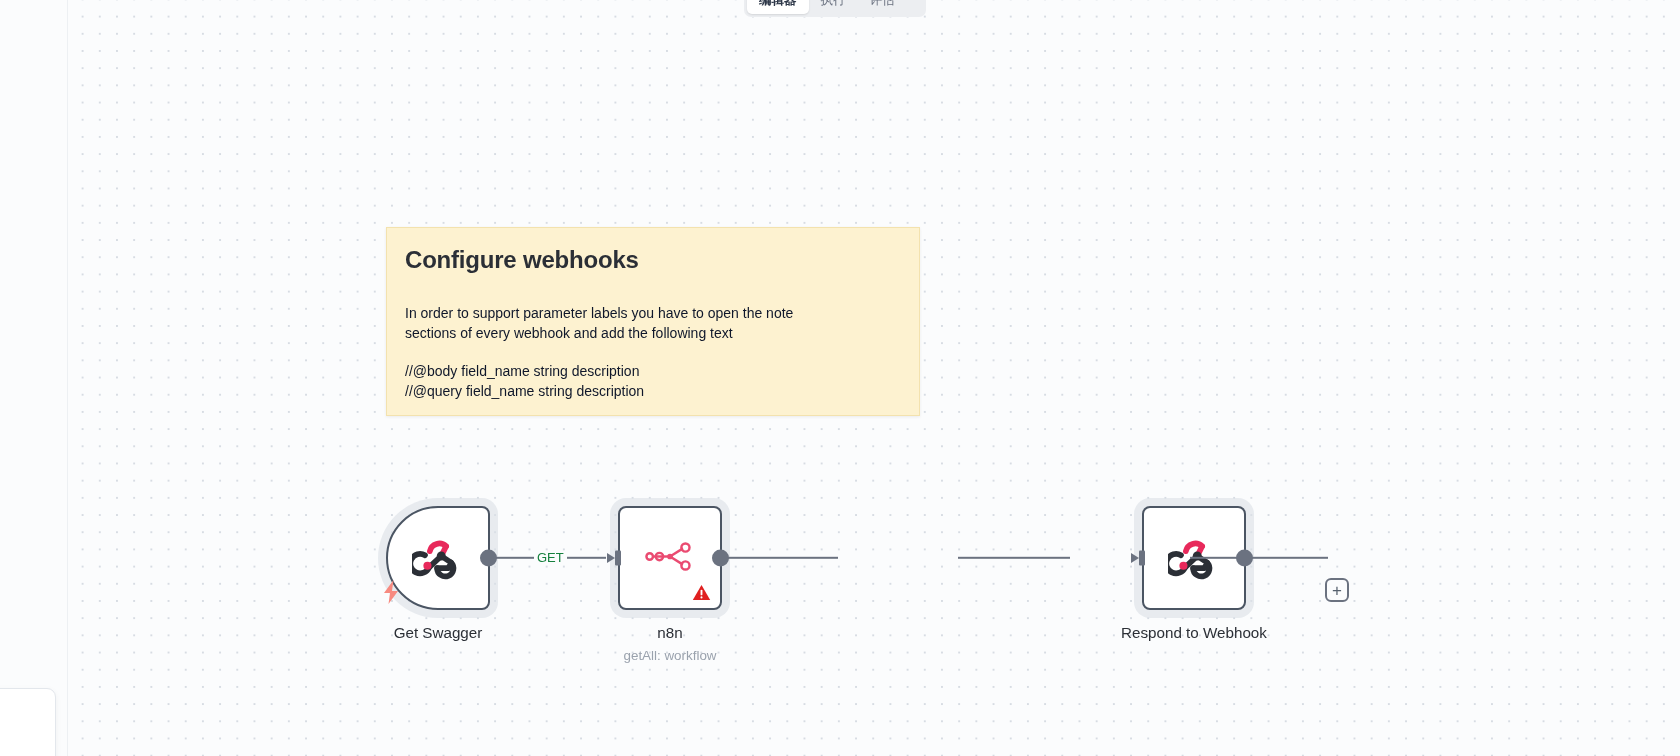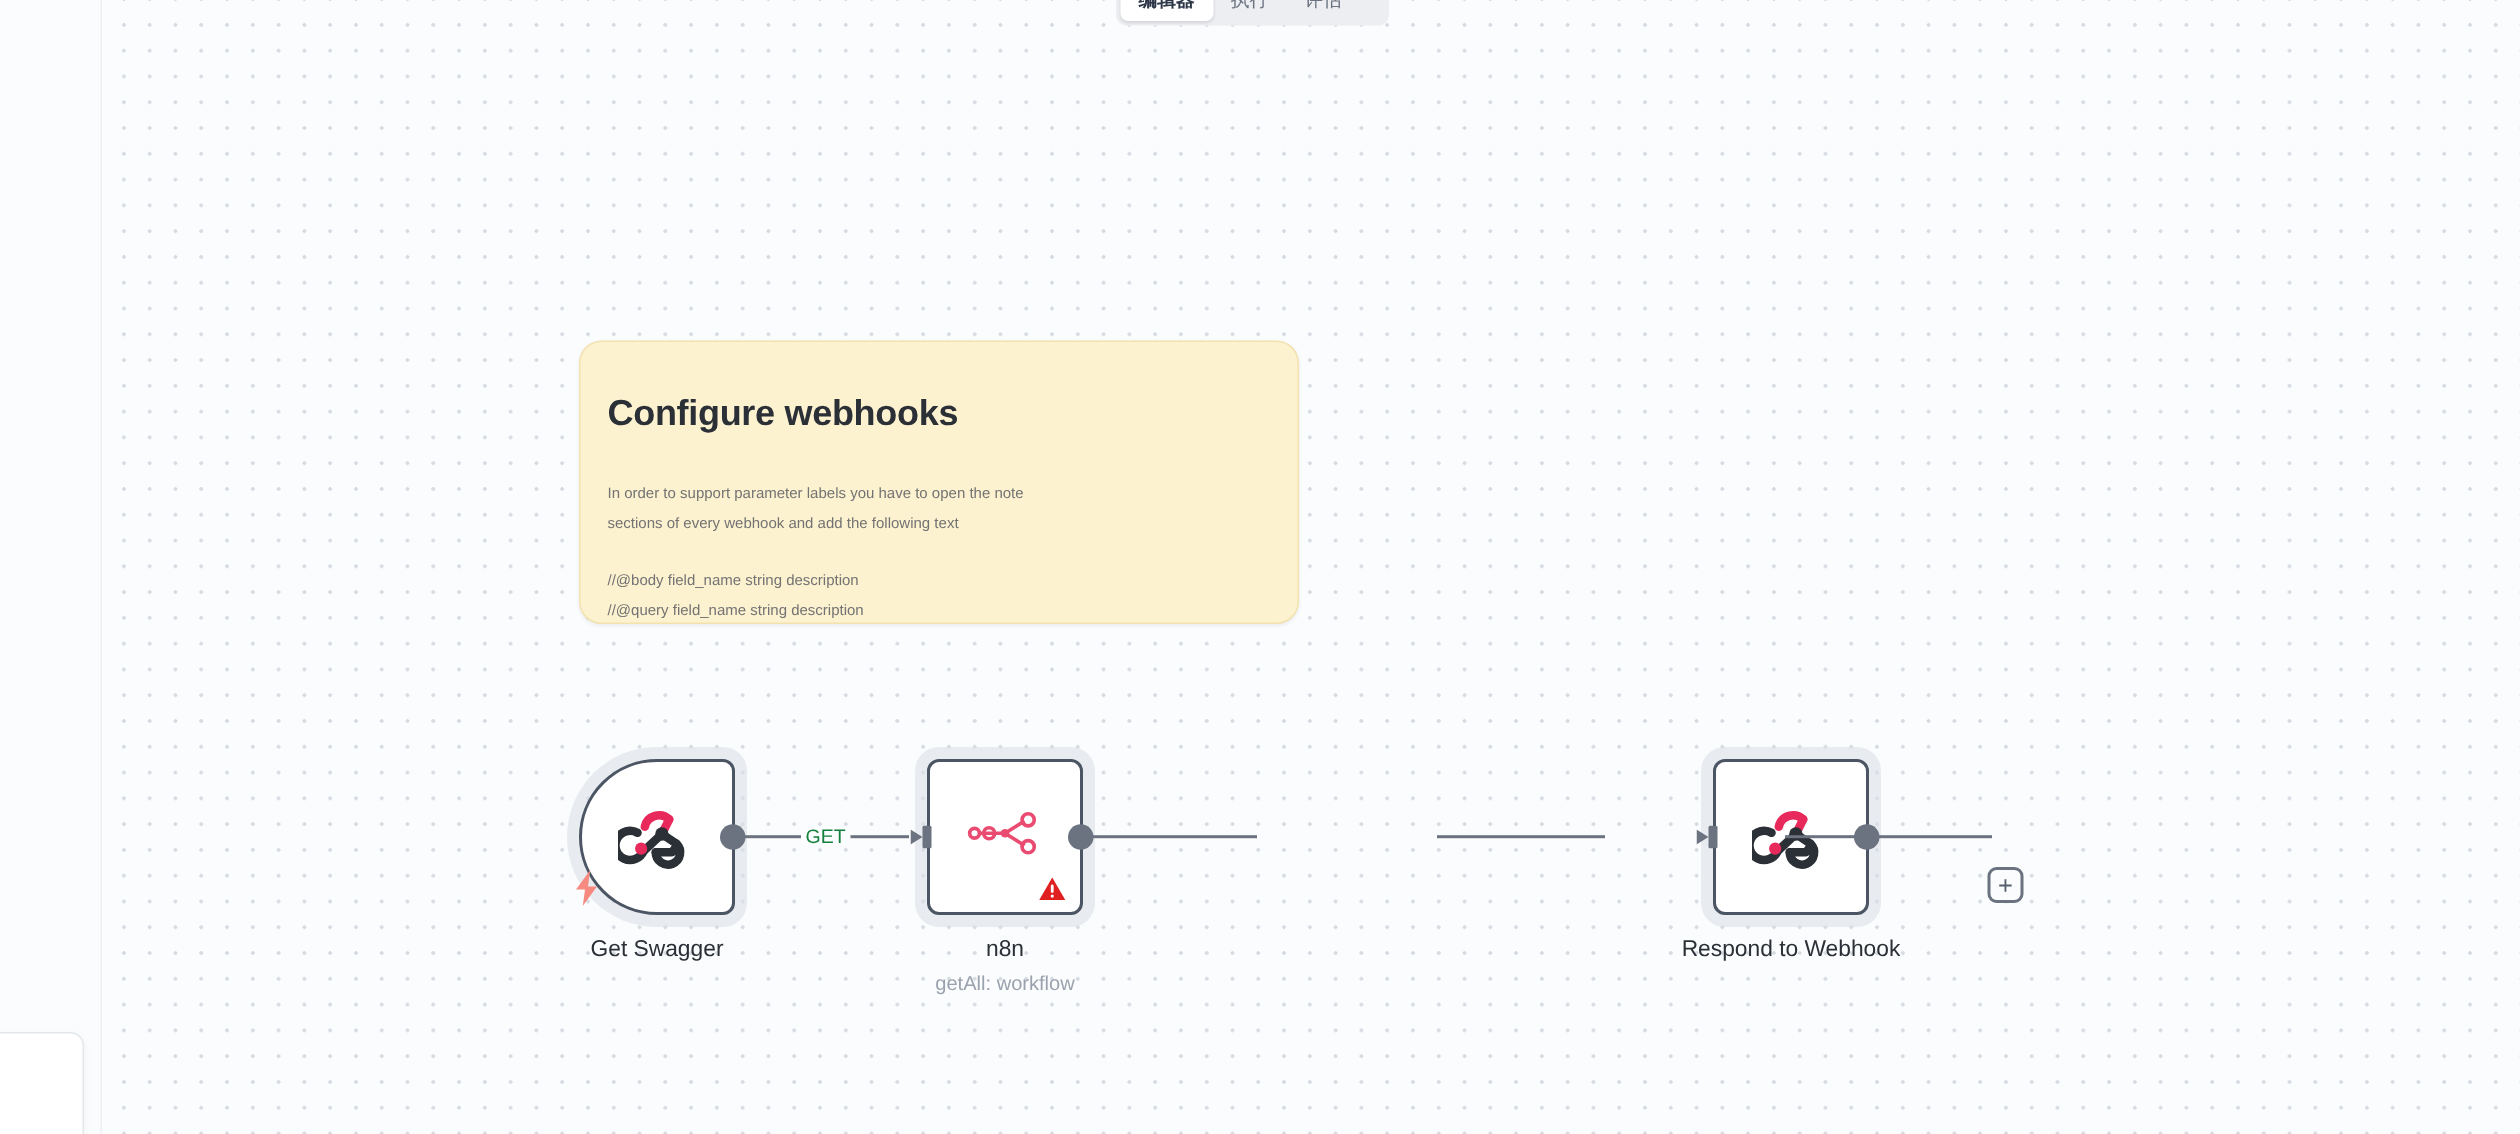--- a/index.html
+++ b/index.html
@@ -54,39 +54,39 @@
     background: #ffffff;
     color: #2d3748;
     font-weight: 600;
     box-shadow: 0 1px 2px rgba(0,0,0,.10);
   }
 
   
   #sticky {
     position: absolute;
     left: 386px; top: 227px;
-    width: 480px; height: 189px;
+    width: 534px; height: 189px;
     background: #fdf2d0;
     border: 1px solid #f3e2ae;
-    border-radius: 15px;
+    border-radius: 0;
     box-shadow: 0 1px 3px rgba(0,0,0,.07);
-    padding: 34px 20px 16px 18px;
+    padding: 18px 20px 16px 18px;
     z-index: 5;
   }
   #sticky-title {
     font-size: 24px;
     font-weight: 700;
     color: #2b2f36;
     letter-spacing: -0.2px;
     margin-bottom: 30px;
   }
   .sticky-para {
-    font-size: 10px;
+    font-size: 14px;
     line-height: 19.6px;
-    color: #737373;
+    color: #0f172a;
     white-space: pre-wrap;
   }
   .sticky-gap { height: 19px; }
 
   
   #flow { position: absolute; left: 0; top: 0; width: 1680px; height: 756px; z-index: 6; }
 
   .node-wrap { position: absolute; }
 
   .node-box {

